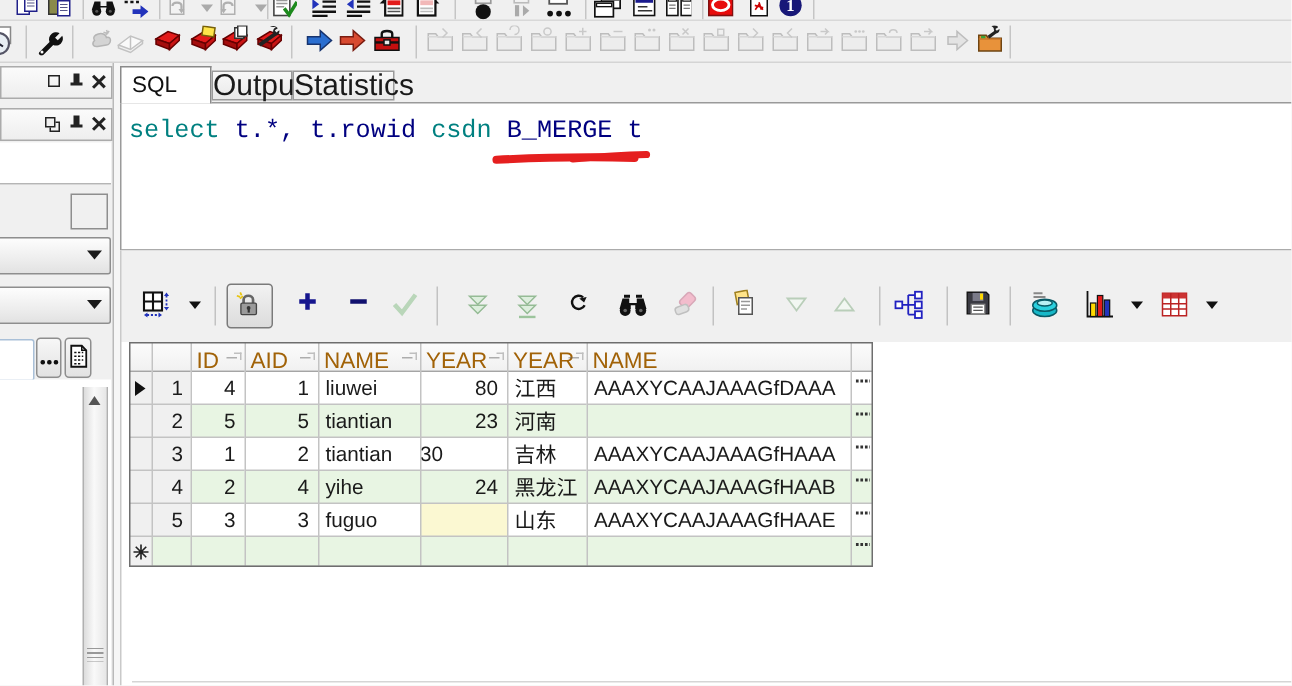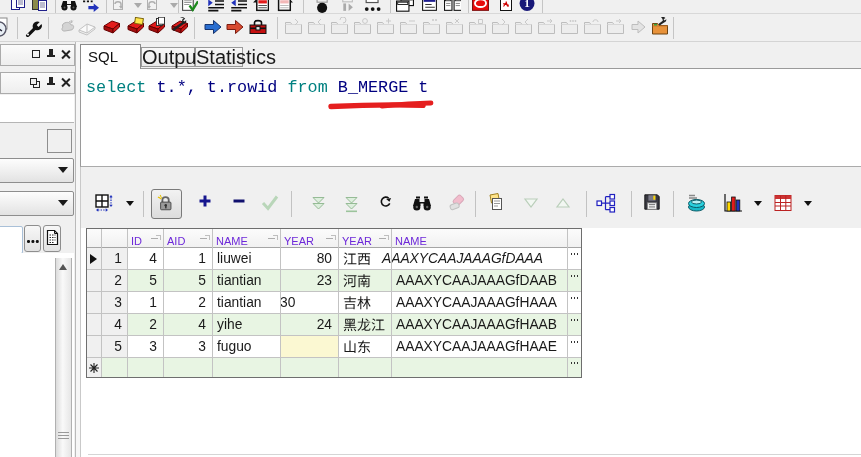--- a/index.html
+++ b/index.html
@@ -17,21 +17,21 @@
 #client{left:0;top:42px;width:861px;height:415px;background:#f0f0f0;}
 
 .phdr{left:0;width:75px;height:22px;background:linear-gradient(#fbfbfb,#eee);border:1px solid #ababab;box-sizing:border-box;}
 .combo{left:-4px;width:78px;height:25px;background:linear-gradient(#fdfdfd,#ececec 65%,#e2e2e2);border:1px solid #8e8e8e;border-radius:2px;box-sizing:border-box;}
 .tri-d{width:0;height:0;border-left:5px solid transparent;border-right:5px solid transparent;border-top:6px solid #1a1a1a;}
 .btn{background:linear-gradient(#f7f7f7,#e2e2e2);border:1px solid #8e8e8e;border-radius:3px;box-sizing:border-box;}
 
 .tab{top:5px;height:20px;background:linear-gradient(#f8f8f8,#e9e9e9);border:1px solid #9a9a9a;box-sizing:border-box;font-size:20px;color:#1a1a1a;text-align:center;line-height:19px;}
 
 .gtxt{font-size:13.8px;color:#1a1a1a;line-height:21px;white-space:nowrap;}
-.htxt{font-size:11px;color:#6d28d9;line-height:20px;white-space:nowrap;}
+.htxt{font-size:15px;color:#a16207;line-height:20px;white-space:nowrap;}
 .pin{width:9px;height:11px;}
 .pin:before{content:"";position:absolute;left:2px;top:0;width:4px;height:7px;background:#222;}
 .pin:after{content:"";position:absolute;left:0px;top:6px;width:8px;height:1.6px;background:#222;box-shadow:4px 2.6px 0 -1.2px #222,3.2px 2.6px 0 -1.2px #222;}
 .xicon{width:8px;height:8px;}
 .xicon:before,.xicon:after{content:"";position:absolute;left:4px;top:-1px;width:1.6px;height:11px;background:#222;}
 .xicon:before{transform:rotate(45deg);}
 .xicon:after{transform:rotate(-45deg);}
 .cell{position:absolute;box-sizing:border-box;border-bottom:1px solid #c3c3c3;}
 .hcell{position:absolute;box-sizing:border-box;background:linear-gradient(#fcfcfc,#f1f1f1);border-bottom:1px solid #a5a5a5;}
 .sortg{position:absolute;width:10px;height:7px;opacity:0.5;}
@@ -344,25 +344,25 @@
     <div class="ab" style="left:55px;top:216px;width:17px;height:199px;background:linear-gradient(90deg,#dcdcdc,#f9f9f9 45%,#e6e6e6);border-left:1px solid #b0b0b0;border-right:1px solid #b0b0b0;box-sizing:border-box;"></div>
     <div class="ab" style="left:59px;top:222px;width:0;height:0;border-left:4.5px solid transparent;border-right:4.5px solid transparent;border-bottom:6px solid #555;"></div>
     <div class="ab" style="left:58px;top:390px;width:11px;height:9px;background-image:repeating-linear-gradient(#999 0 1px,transparent 1px 3px);"></div>
 
     <div class="ab" style="left:75px;top:0;width:1px;height:415px;background:#b9b9b9;"></div>
     <div class="ab" style="left:76px;top:0;width:4px;height:415px;background:#f6f6f6;"></div>
 
     <div class="ab" style="left:80px;top:0;width:781px;height:415px;background:#f0f0f0;"></div>
 
     <div class="ab tab" style="left:141px;top:5px;width:54px;">Output</div>
-    <div class="ab tab" style="left:195px;top:5px;width:48px;">Statistics</div>
+    <div class="ab tab" style="left:195px;top:5px;width:68px;">Statistics</div>
     <div class="ab" style="left:80px;top:2px;width:61px;height:25px;background:#fff;border:1px solid #8a8a8a;border-bottom:none;box-sizing:border-box;z-index:2;font-size:15px;color:#111;padding:3px 0 0 7px;">SQL</div>
 
     <div class="ab" style="left:80px;top:26px;width:781px;height:99px;background:#fff;border-left:1px solid #9a9a9a;border-top:1px solid #9a9a9a;border-bottom:1px solid #ababab;box-sizing:border-box;"></div>
-    <div class="ab" style="left:86px;top:36px;font-family:'Liberation Mono',monospace;font-size:16.8px;white-space:pre;color:#000080;"><span style="color:#008080">select</span> t.*, t.rowid <span style="color:#008080">from</span> B_MERGE t</div>
+    <div class="ab" style="left:86px;top:36px;font-family:'Liberation Mono',monospace;font-size:16.8px;white-space:pre;color:#000080;"><span style="color:#008080">select</span> t.*, t.rowid <span style="color:#008080">csdn</span> B_MERGE t</div>
     <svg class="ab" style="left:325px;top:55px;" width="115" height="14" viewBox="0 0 115 14">
       <path d="M6,9.5 Q55,7 98,8.3" stroke="#e51f1f" stroke-width="5.4" fill="none" stroke-linecap="round"></path>
       <path d="M57,9 Q85,6.5 106,6" stroke="#e51f1f" stroke-width="4.8" fill="none" stroke-linecap="round"></path>
     </svg>
 
     <div class="ab" id="gridbar" style="left:80px;top:125px;width:781px;height:61px;background:#f0f0f0;border-left:1px solid #c9c9c9;">
     <svg class="ab" style="left:13px;top:26px;" width="20" height="20" viewBox="0 0 20 20">
           <rect x="2" y="2" width="12" height="12" fill="#fff" stroke="#111" stroke-width="1.4"></rect>
           <path d="M2,8 h12 M8,2 v12" stroke="#111" stroke-width="1.4"></path>
           <path d="M17,4 v8" stroke="#2233bb" stroke-width="1.2" stroke-dasharray="1.4 1.2"></path>
@@ -499,39 +499,38 @@
       <div class="ab gtxt" style="left:77px;top:20px;width:43px;text-align:right;">1</div>
       <div class="cell" style="left:126px;top:20px;width:68px;height:22px;background:#ffffff;"></div>
       <div class="ab gtxt" style="left:131px;top:20px;">liuwei</div>
       <div class="cell" style="left:194px;top:20px;width:58px;height:22px;background:#ffffff;"></div>
       <div class="ab gtxt" style="left:194px;top:20px;width:52px;text-align:right;">80</div>
       <div class="cell" style="left:252px;top:20px;width:53px;height:22px;background:#ffffff;"></div>
       <svg class="cjk ab" style="left:257px;top:24px;" viewBox="0 0 2000 1000" width="28" height="14">
           <path d="M96 86C157 120 236 172 275 206L321 146C281 114 200 65 140 33ZM42 361C104 392 186 439 226 470L268 408C226 377 143 333 83 306ZM76 876 138 927C198 834 267 709 320 603L266 554C208 667 129 799 76 876ZM326 800V875H960V800H672V189H904V114H374V189H591V800Z M1059 85V158H1356V303H1113V936H1186V874H1819V933H1894V303H1641V158H1939V85ZM1186 804V616C1199 627 1222 655 1230 670C1380 595 1418 479 1423 372H1568V530C1568 611 1588 632 1670 632C1687 632 1788 632 1806 632H1819V804ZM1186 614V372H1355C1350 460 1319 550 1186 614ZM1424 303V158H1568V303ZM1641 372H1819V559C1817 561 1811 561 1799 561C1778 561 1694 561 1679 561C1644 561 1641 557 1641 530Z"></path>
         </svg>
       <div class="cell" style="left:305px;top:20px;width:176px;height:22px;background:#ffffff;"></div>
-      <div class="ab gtxt" style="left:296px;top:20px;font-style:italic;">AAAXYCAAJAAAGfDAAA</div>
+      <div class="ab gtxt" style="left:310px;top:20px;">AAAXYCAAJAAAGfDAAA</div>
       <div class="cell" style="left:481px;top:20px;width:15px;height:22px;background:#ffffff;"></div>
       <div class="ab" style="left:484px;top:25px;width:10px;height:2px;background-image:radial-gradient(circle,#333 0.9px,transparent 1px);background-size:3px 2px;"></div>
       <div class="cell" style="left:0;top:42px;width:41px;height:22px;background:#f0f0f0;"></div>
       <div class="ab gtxt" style="left:15px;top:42px;width:21px;text-align:right;">2</div>
       <div class="cell" style="left:41px;top:42px;width:36px;height:22px;background:#e8f5e3;"></div>
       <div class="ab gtxt" style="left:41px;top:42px;width:30px;text-align:right;">5</div>
       <div class="cell" style="left:77px;top:42px;width:49px;height:22px;background:#e8f5e3;"></div>
       <div class="ab gtxt" style="left:77px;top:42px;width:43px;text-align:right;">5</div>
       <div class="cell" style="left:126px;top:42px;width:68px;height:22px;background:#e8f5e3;"></div>
       <div class="ab gtxt" style="left:131px;top:42px;">tiantian</div>
       <div class="cell" style="left:194px;top:42px;width:58px;height:22px;background:#e8f5e3;"></div>
       <div class="ab gtxt" style="left:194px;top:42px;width:52px;text-align:right;">23</div>
       <div class="cell" style="left:252px;top:42px;width:53px;height:22px;background:#e8f5e3;"></div>
       <svg class="cjk ab" style="left:257px;top:46px;" viewBox="0 0 2000 1000" width="28" height="14">
           <path d="M32 361C93 394 176 442 217 470L259 408C216 380 132 335 73 306ZM62 876 125 927C184 834 254 709 307 603L252 554C194 667 116 799 62 876ZM79 88C141 122 224 172 266 201L310 141V156H811V830C811 852 802 859 780 860C755 861 669 862 581 858C593 880 607 916 611 938C721 938 792 937 832 924C871 911 885 886 885 831V156H964V83H310V139C266 112 183 66 122 34ZM370 295V729H439V659H686V295ZM439 364H616V591H439Z M1317 400C1342 437 1368 487 1377 521L1440 499C1429 466 1403 416 1376 381ZM1458 20V120H1060V191H1458V297H1114V939H1190V366H1812V852C1812 868 1807 873 1789 874C1772 875 1710 876 1647 873C1658 892 1669 920 1673 940C1755 940 1812 940 1845 928C1878 917 1888 897 1888 852V297H1541V191H1941V120H1541V20ZM1622 379C1607 420 1576 481 1553 522H1266V583H1461V684H1245V747H1461V921H1533V747H1758V684H1533V583H1740V522H1618C1641 486 1665 442 1687 399Z"></path>
         </svg>
       <div class="cell" style="left:305px;top:42px;width:176px;height:22px;background:#e8f5e3;"></div>
-      <div class="ab gtxt" style="left:310px;top:42px;">AAAXYCAAJAAAGfDAAB</div>
       <div class="cell" style="left:481px;top:42px;width:15px;height:22px;background:#e8f5e3;"></div>
       <div class="ab" style="left:484px;top:47px;width:10px;height:2px;background-image:radial-gradient(circle,#333 0.9px,transparent 1px);background-size:3px 2px;"></div>
       <div class="cell" style="left:0;top:64px;width:41px;height:22px;background:#f0f0f0;"></div>
       <div class="ab gtxt" style="left:15px;top:64px;width:21px;text-align:right;">3</div>
       <div class="cell" style="left:41px;top:64px;width:36px;height:22px;background:#ffffff;"></div>
       <div class="ab gtxt" style="left:41px;top:64px;width:30px;text-align:right;">1</div>
       <div class="cell" style="left:77px;top:64px;width:49px;height:22px;background:#ffffff;"></div>
       <div class="ab gtxt" style="left:77px;top:64px;width:43px;text-align:right;">2</div>
       <div class="cell" style="left:126px;top:64px;width:68px;height:22px;background:#ffffff;"></div>
       <div class="ab gtxt" style="left:131px;top:64px;">tiantian</div>

